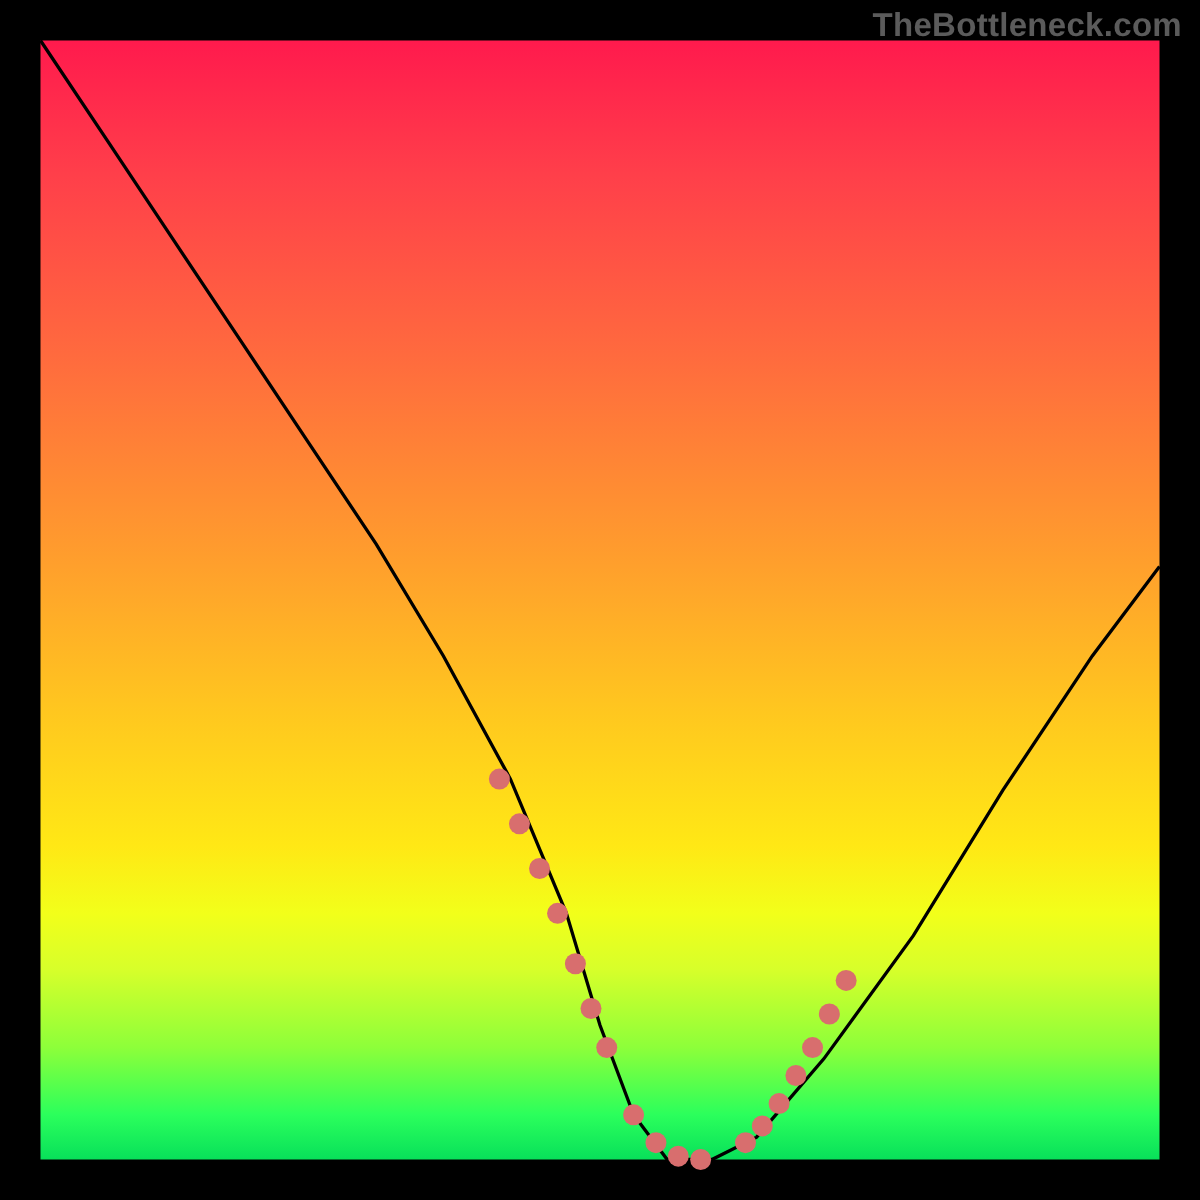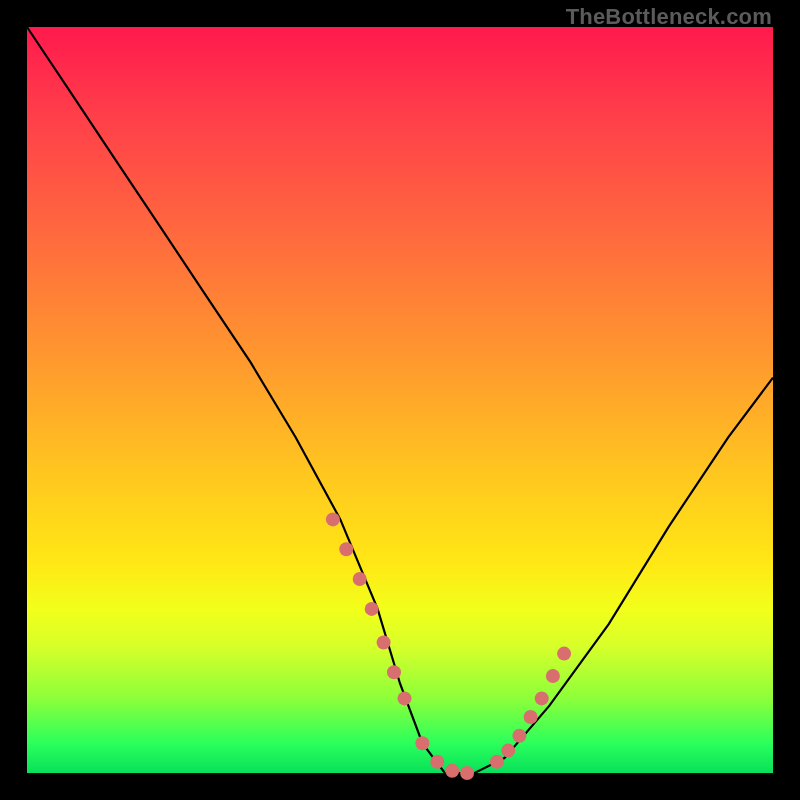--- a/index.html
+++ b/index.html
@@ -37,21 +37,21 @@
       #f2ff1a 78%,
       #d7ff2a 83%,
       #8dff3a 90%,
       #2bff5c 96%,
       #08e05a 100%
     );
   }
   .watermark {
     position: absolute;
     top: 4px;
-    right: 28px;
+    right: 12px;
     color: #5b5b5b;
     font-size: 22px;
     font-weight: 600;
     letter-spacing: 0.2px;
     user-select: none;
   }
   svg.curve {
     position: absolute;
     left: 0;
     top: 0;

